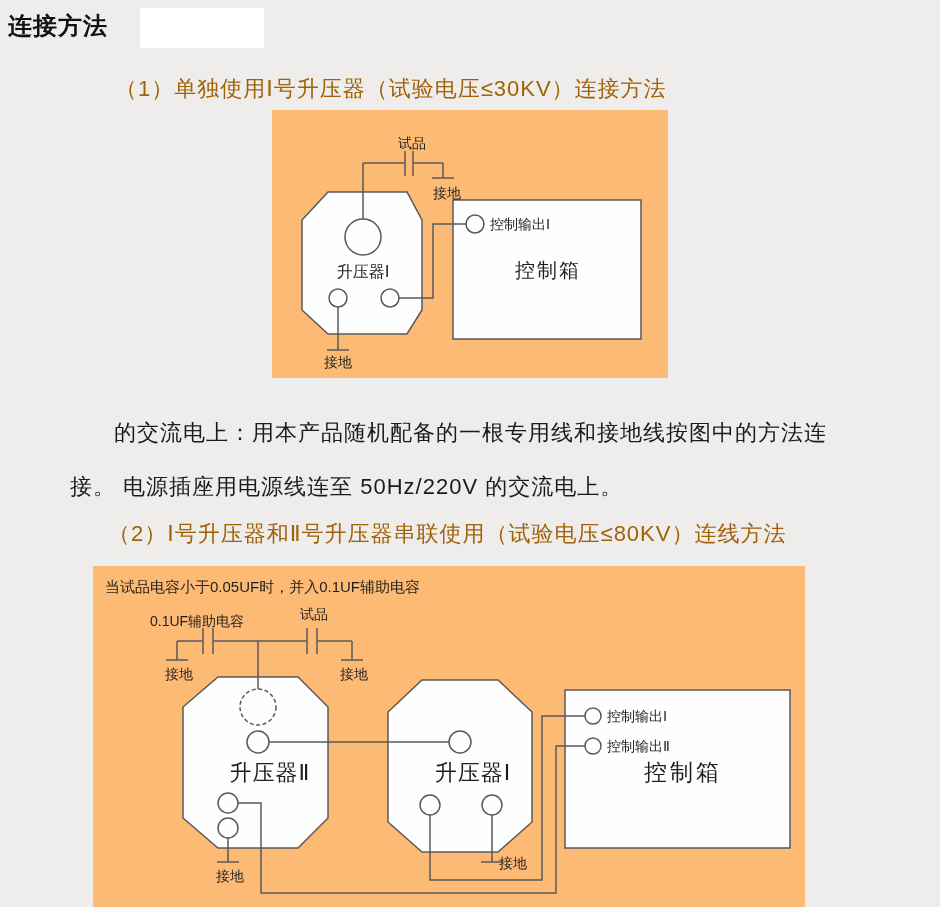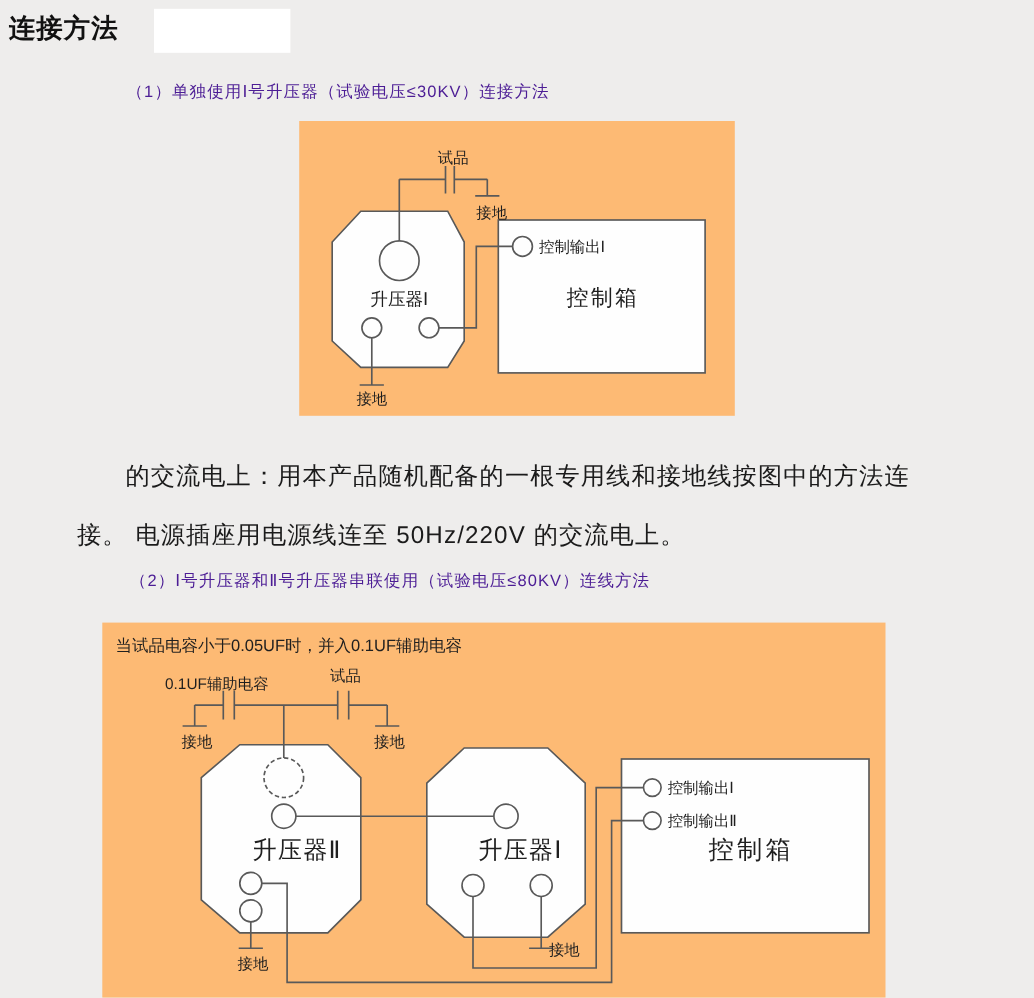--- a/index.html
+++ b/index.html
@@ -10,24 +10,24 @@
     color:#1b1b1b;
   }
   .abs{position:absolute;}
   .page-title{
     left:8px;top:10px;font-size:24px;font-weight:bold;letter-spacing:1px;color:#111;
   }
   .title-blank{
     left:140px;top:8px;width:124px;height:40px;background:#ffffff;
   }
   .heading{
-    font-size:15px;letter-spacing:1px;color:#4c1d95;white-space:nowrap;
+    font-size:22px;letter-spacing:1px;color:#a16207;white-space:nowrap;
   }
   .h1{left:115px;top:74px;}
-  .h2{left:118px;top:519px;}
+  .h2{left:108px;top:519px;}
   .bodyline{
     font-size:22px;letter-spacing:1px;color:#1b1b1b;white-space:nowrap;
   }
   .line1{left:114px;top:418px;}
   .line2{left:70px;top:472px;}
   .panel{background:#fdba74;}
   .panel1{left:272px;top:110px;width:396px;height:268px;}
   .panel2{left:93px;top:566px;width:712px;height:341px;}
   svg{display:block;}
   svg .wire{stroke:#595959;stroke-width:1.5;fill:none;}

